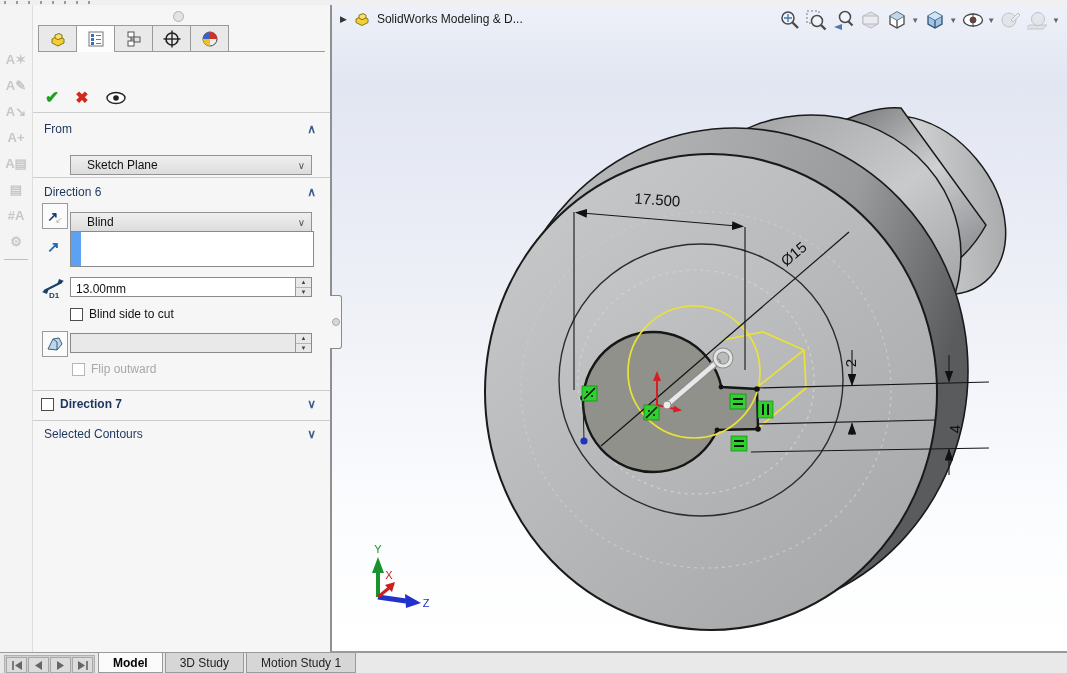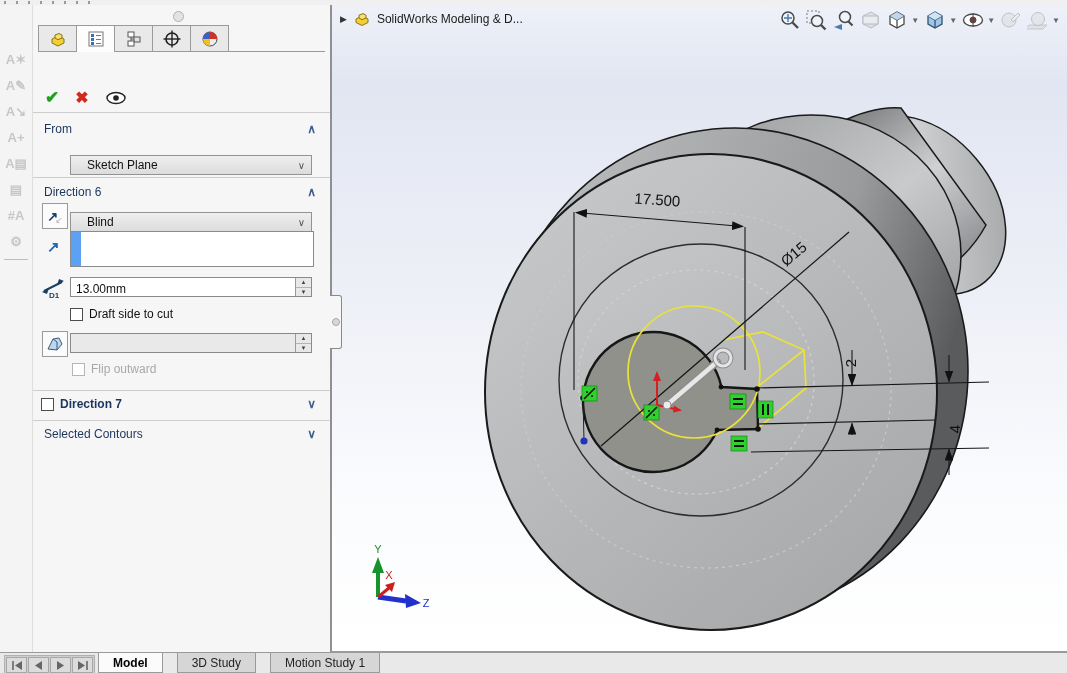--- a/index.html
+++ b/index.html
@@ -67,21 +67,21 @@
   .caret{font-size:8px;color:#666;margin:0 1px 0 -1px;}
   #scene{position:absolute;left:0;top:0;}
   #scene text{font-family:"Liberation Sans",sans-serif;}
   .dimtxt{font-size:15px;fill:#111;}
   
   .bottom-bar{position:absolute;left:0;top:652px;width:1067px;height:21px;background:#e9e9e9;border-top:1px solid #9a9a9a;box-sizing:border-box;}
   .nav-group{position:absolute;left:4px;top:2px;display:flex;gap:1px;background:#cfcfcf;padding:1px;border:1px solid #b0b0b0;}
   .nav-btn{width:19px;height:14px;background:#dcdcdc;border:1px solid #a8a8a8;display:flex;align-items:center;justify-content:center;}
   .doc-tabs{position:absolute;left:98px;top:0;display:flex;height:20px;}
   .doc-tab{padding:0 14px;display:flex;align-items:center;background:#d6d6d6;border:1px solid #9a9a9a;border-top:none;
-           margin-right:14px;font-size:12px;color:#222;}
+           margin-right:2px;font-size:12px;color:#222;}
   .doc-tab.active{background:#fbfbfb;font-weight:bold;color:#000;}
 </style>
 </head>
 <body>
 
 <div class="root">
 
   <div class="top-strip">
     <div class="drag-dots"></div>
   </div>
@@ -194,21 +194,21 @@
     <div class="field" style="top:272px">
       <span>13.00mm</span>
       <div class="spin">
         <span>▲</span>
         <span>▼</span>
       </div>
     </div>
 
     <div class="cbrow" style="left:37px;top:302px">
       <div class="cb"></div>
-      <span class="cbl">Draft side to cut</span>
+      <span class="cbl">Blind side to cut</span>
     </div>
 
     <div class="mini-btn" style="top:326px">
       <svg width="18" height="16">
         <path d="M2 13 L7 3 L13 2 L16 8 L11 14 Z" fill="#bcd6ee" stroke="#3c5a78"></path>
         <path d="M7 3 L11 6 L11 14" fill="none" stroke="#3c5a78"></path>
       </svg>
     </div>
     <div class="field disabled" style="top:328px">
       <span></span>

